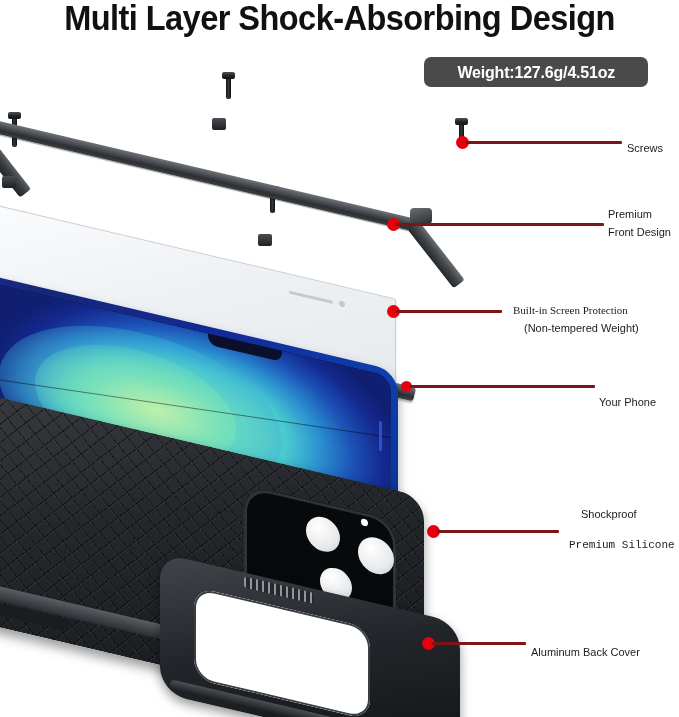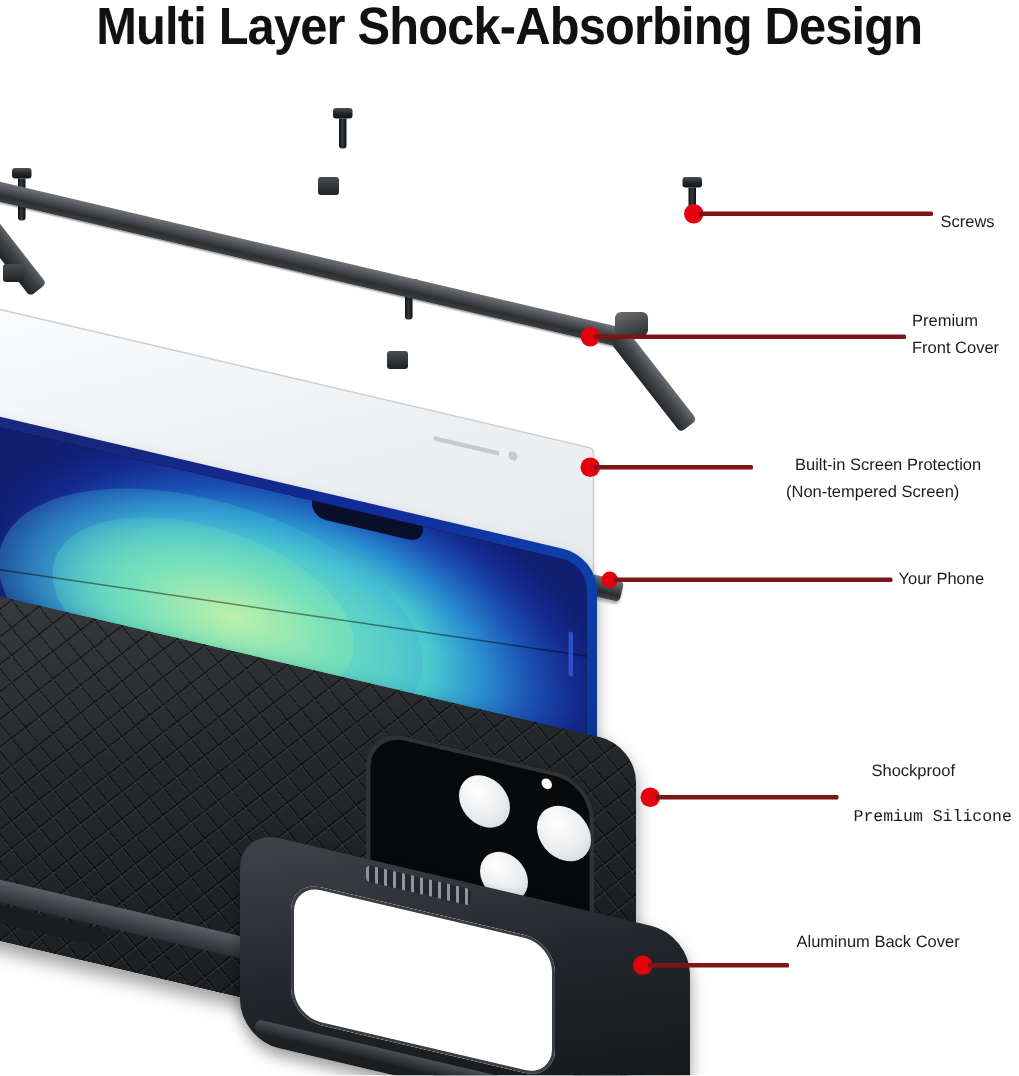--- a/index.html
+++ b/index.html
@@ -222,20 +222,23 @@
     opacity:.9;
   }
 </style>
 </head>
 <body>
 
 <div id="stage">
 
   <div class="title">Multi Layer Shock-Absorbing Design</div>
 
+  <div class="badge">
+    <span>Weight:127.6g/4.51oz</span>
+  </div>
 
   <div class="screw" style="left:8px;top:112px;">
     <div class="head"></div>
       <div class="shaft"></div>
   </div>
   <div class="screw" style="left:8px;top:248px;">
     <div class="head"></div>
       <div class="shaft"></div>
   </div>
   <div class="screw short" style="left:222px;top:72px;">
@@ -300,42 +303,42 @@
   <div class="callout">
     <div class="dot" style="left:456px;top:136px;"></div>
     <div class="leader" style="left:466px;top:141px;width:156px;"></div>
     <div class="lbl" style="left:627px;top:140px;">Screws</div>
   </div>
 
   <div class="callout">
     <div class="dot" style="left:387px;top:218px;"></div>
     <div class="leader" style="left:396px;top:223px;width:208px;"></div>
     <div class="lbl" style="left:608px;top:206px;">Premium</div>
-    <div class="lbl" style="left:608px;top:224px;">Front Cover</div>
+    <div class="lbl" style="left:608px;top:224px;">Front Design</div>
   </div>
 
   <div class="callout">
     <div class="dot" style="left:387px;top:305px;"></div>
     <div class="leader" style="left:396px;top:310px;width:106px;"></div>
-    <div class="lbl" style="left:530px;top:302px;">Built-in Screen Protection</div>
-    <div class="lbl" style="left:524px;top:320px;">(Non-tempered Screen)</div>
+    <div class="lbl" style="left:513px;top:302px;font-family:Liberation Serif, serif;">Built-in Screen Protection</div>
+    <div class="lbl" style="left:524px;top:320px;">(Non-tempered Weight)</div>
   </div>
 
   <div class="callout">
     <div class="dot sm" style="left:401px;top:381px;"></div>
     <div class="leader" style="left:409px;top:385px;width:186px;"></div>
-    <div class="lbl" style="left:599px;top:378px;">Your Phone</div>
+    <div class="lbl" style="left:599px;top:394px;">Your Phone</div>
   </div>
 
   <div class="callout">
     <div class="dot" style="left:427px;top:525px;"></div>
     <div class="leader" style="left:437px;top:530px;width:122px;"></div>
     <div class="lbl" style="left:581px;top:506px;">Shockproof</div>
     <div class="lbl" style="left:569px;top:537px;font-family:Liberation Mono, monospace;">Premium Silicone</div>
   </div>
 
   <div class="callout">
     <div class="dot" style="left:422px;top:637px;"></div>
     <div class="leader" style="left:432px;top:642px;width:94px;"></div>
-    <div class="lbl" style="left:531px;top:620px;">Aluminum Back Cover</div>
+    <div class="lbl" style="left:531px;top:644px;">Aluminum Back Cover</div>
   </div>
 
 </div>
 
 </body></html>

